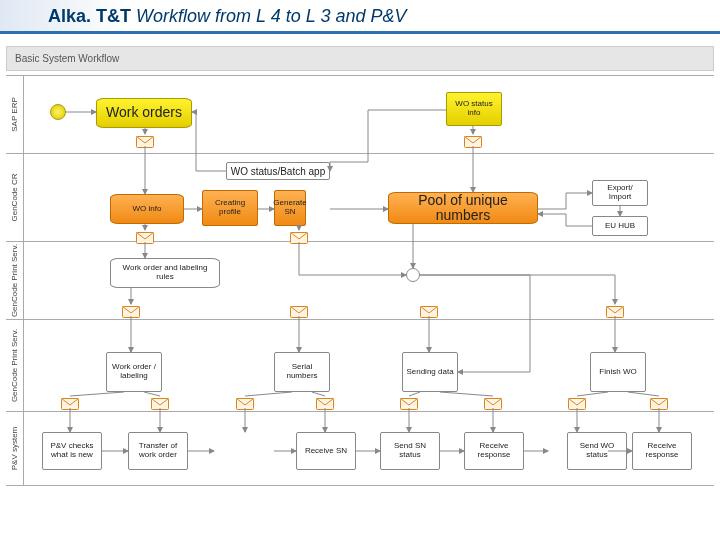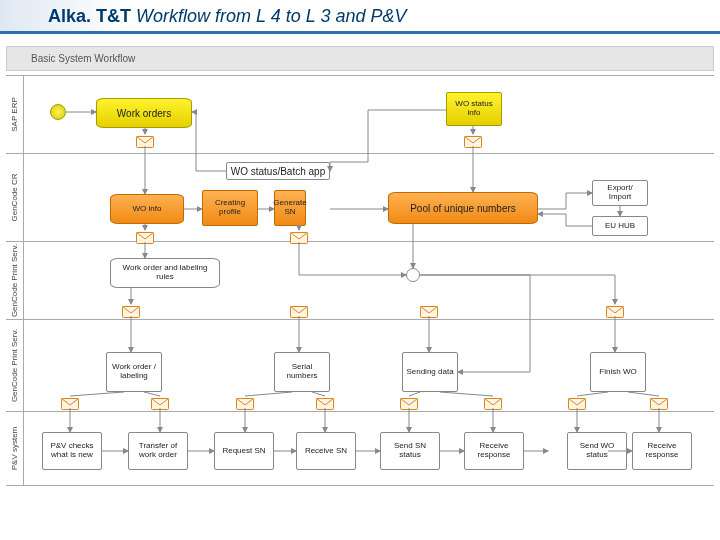--- a/index.html
+++ b/index.html
@@ -1,30 +1,30 @@
 <!DOCTYPE html>
 <html><head>
 <meta charset="utf-8">
 <style>
   * { box-sizing: border-box; margin: 0; padding: 0; }
   body { width: 720px; height: 540px; font-family: Arial, sans-serif; background: #fff; overflow: hidden; position: relative; }
   .title-bar { padding: 6px 6px 4px 48px; font-size: 18px; color: #003a6b; border-bottom: 3px solid #2f6fb1; background: linear-gradient(90deg,#dfe8f2 0%,#fff 18%); }
   .title-bar b { font-weight: 700; }
   .title-bar i { font-style: italic; font-weight: 400; }
-  .diagram-header { font-size: 10px; color: #555; padding: 6px 24px; background: #e6e6e6; border: 1px solid #ccc; margin: 12px 6px 0 6px; }
+  .diagram-header { font-size: 10px; color: #555; padding: 6px 8px; background: #e6e6e6; border: 1px solid #ccc; margin: 12px 6px 0 6px; }
   .canvas { position: relative; margin: 4px 6px 0 6px; border-top: 1px solid #aaa; height: 440px; }
   .lane { position: absolute; left: 0; right: 0; border-bottom: 1px solid #aaa; }
   .lane-label { position: absolute; left: 0; top: 0; bottom: 0; width: 18px; background: #fff; border-right: 1px solid #aaa; font-size: 8px; color: #444; display: flex; align-items: center; justify-content: center; }
   .lane-label span { transform: rotate(-90deg); white-space: nowrap; }
   .lane-body { position: absolute; left: 18px; right: 0; top: 0; bottom: 0; }
   .node { position: absolute; border: 1px solid #888; background: #fff; border-radius: 2px; font-size: 8px; color: #222; display: flex; align-items: center; justify-content: center; text-align: center; padding: 2px; line-height: 1.1; }
   .cyl { border-radius: 8px / 4px; }
   .yellow { background: linear-gradient(#fff32e,#e4cf00); border-color: #a89a00; }
   .orange { background: linear-gradient(#ffb152,#f08a14); border-color: #c06a00; }
-  .large { font-size: 10px; }
+  .large { font-size: 14px; }
   .start { width: 16px; height: 16px; border-radius: 50%; background: radial-gradient(#fff65e,#d8c400); border: 1px solid #a89a00; position: absolute; }
   .env { position: absolute; width: 18px; height: 12px; }
   .gw  { position: absolute; width: 14px; height: 14px; border: 1px solid #888; border-radius: 50%; background: #fff; }
   svg.edges { position: absolute; left: 0; top: 0; width: 100%; height: 100%; pointer-events: none; }
   svg.edges path { stroke: #888; stroke-width: 1; fill: none; }
   svg.edges path.arrow { marker-end: url(#ah); }
   .env svg { width: 100%; height: 100%; }
 </style>
 </head>
 <body>
@@ -143,21 +143,20 @@
       </svg></div>
   <div class="env" style="left:562px;top:320px;"><svg>
         <use href="#envg"></use>
       </svg></div>
   <div class="env" style="left:644px;top:320px;"><svg>
         <use href="#envg"></use>
       </svg></div>
 
   <div class="node" style="left:36px;top:356px;width:60px;height:38px;">P&amp;V checks what is new</div>
   <div class="node" style="left:122px;top:356px;width:60px;height:38px;">Transfer of work order</div>
-  <div class="node" style="left:208px;top:356px;width:60px;height:38px;">Request SN</div>
   <div class="node" style="left:290px;top:356px;width:60px;height:38px;">Receive SN</div>
   <div class="node" style="left:374px;top:356px;width:60px;height:38px;">Send SN status</div>
   <div class="node" style="left:458px;top:356px;width:60px;height:38px;">Receive response</div>
   <div class="node" style="left:561px;top:356px;width:60px;height:38px;">Send WO status</div>
   <div class="node" style="left:626px;top:356px;width:60px;height:38px;">Receive response</div>
 
   <svg class="edges">
 
     <path class="arrow" d="M60,36 L90,36"></path>
     <path class="arrow" d="M440,34 L362,34 L362,86 L324,86 L324,95"></path>

